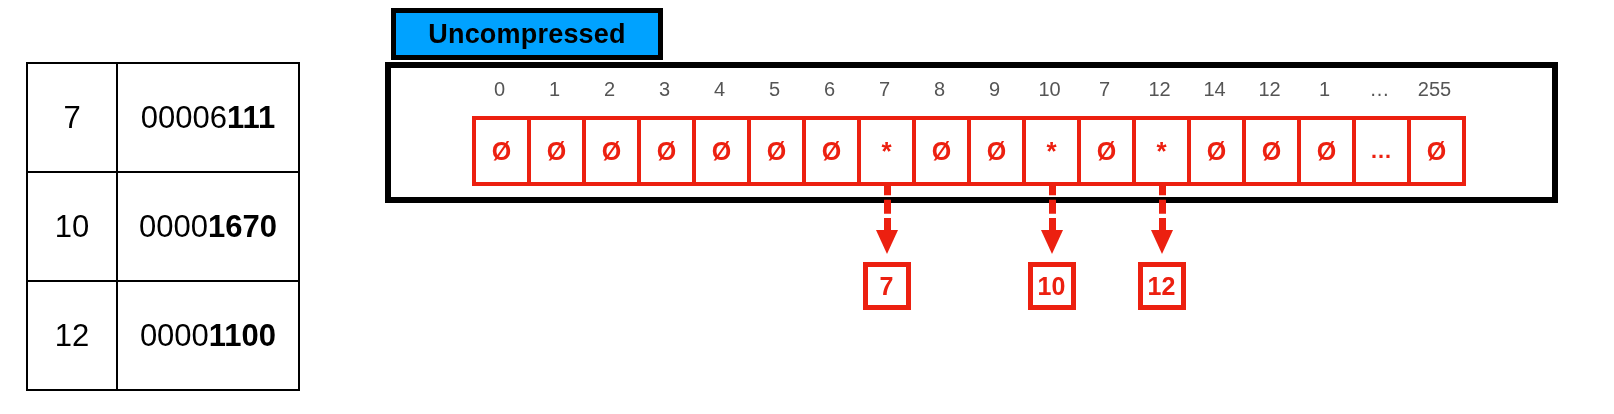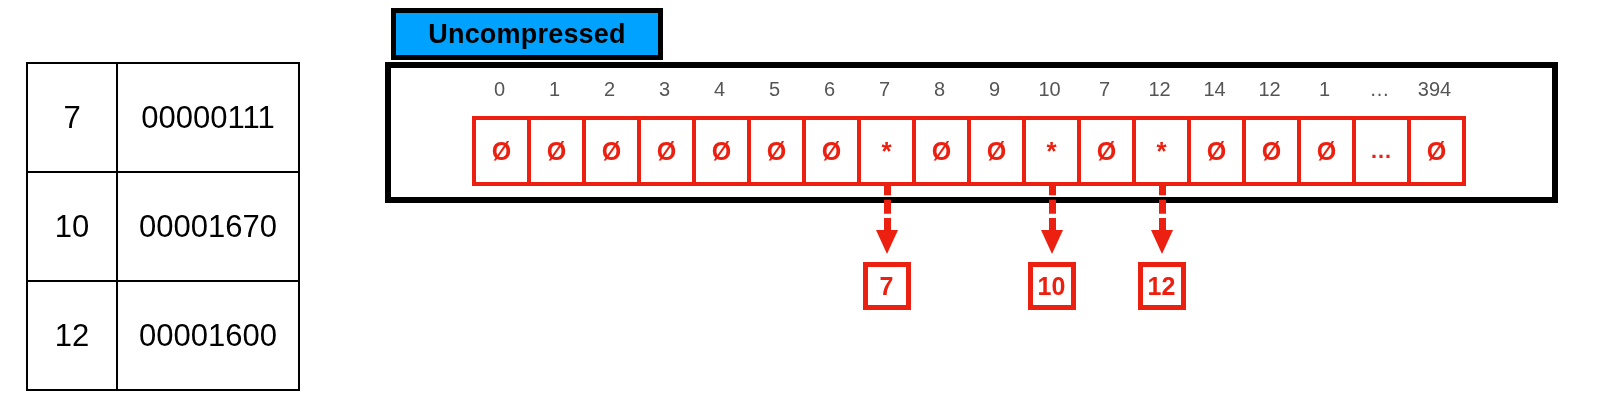--- a/index.html
+++ b/index.html
@@ -41,21 +41,21 @@
     font-size: 31px;
     font-weight: 400;
   }
   td.col-binary {
     width: 160px;
     font-size: 31px;
     letter-spacing: 0px;
     white-space: nowrap;
   }
   .bits-lead { font-weight: 400; }
-  .bits-tail { font-weight: 400; }
+  .bits-tail { font-weight: 700; }
 
   
   #uncompressed-panel {
     position: absolute;
     left: 385px;
     top: 62px;
     width: 1173px;
     height: 141px;
     border: 6px solid #000000;
     box-sizing: border-box;
@@ -168,29 +168,29 @@
 </style>
 </head>
 <body>
 
 <div id="canvas">
 
   <table id="value-table">
     <tbody>
       <tr>
         <td class="col-decimal">7</td>
-        <td class="col-binary"><span class="bits-lead">00000</span><span class="bits-tail">111</span></td>
+        <td class="col-binary"><span class="bits-lead">00006</span><span class="bits-tail">111</span></td>
       </tr>
       <tr>
         <td class="col-decimal">10</td>
         <td class="col-binary"><span class="bits-lead">0000</span><span class="bits-tail">1670</span></td>
       </tr>
       <tr>
         <td class="col-decimal">12</td>
-        <td class="col-binary"><span class="bits-lead">0000</span><span class="bits-tail">1600</span></td>
+        <td class="col-binary"><span class="bits-lead">0000</span><span class="bits-tail">1100</span></td>
       </tr>
     </tbody>
   </table>
 
   <div id="uncompressed-panel"></div>
 
   <div id="uncompressed-badge">Uncompressed</div>
 
   <div id="index-ruler">
       <div class="index-label">0</div>
@@ -203,21 +203,21 @@
       <div class="index-label">7</div>
       <div class="index-label">8</div>
       <div class="index-label">9</div>
       <div class="index-label">10</div>
       <div class="index-label">7</div>
       <div class="index-label">12</div>
       <div class="index-label">14</div>
       <div class="index-label">12</div>
       <div class="index-label">1</div>
       <div class="index-label">…</div>
-      <div class="index-label">394</div>
+      <div class="index-label">255</div>
     </div>
 
   <div id="bitmap-strip">
       <div class="bit-cell">Ø</div>
       <div class="bit-cell">Ø</div>
       <div class="bit-cell">Ø</div>
       <div class="bit-cell">Ø</div>
       <div class="bit-cell">Ø</div>
       <div class="bit-cell">Ø</div>
       <div class="bit-cell">Ø</div>

